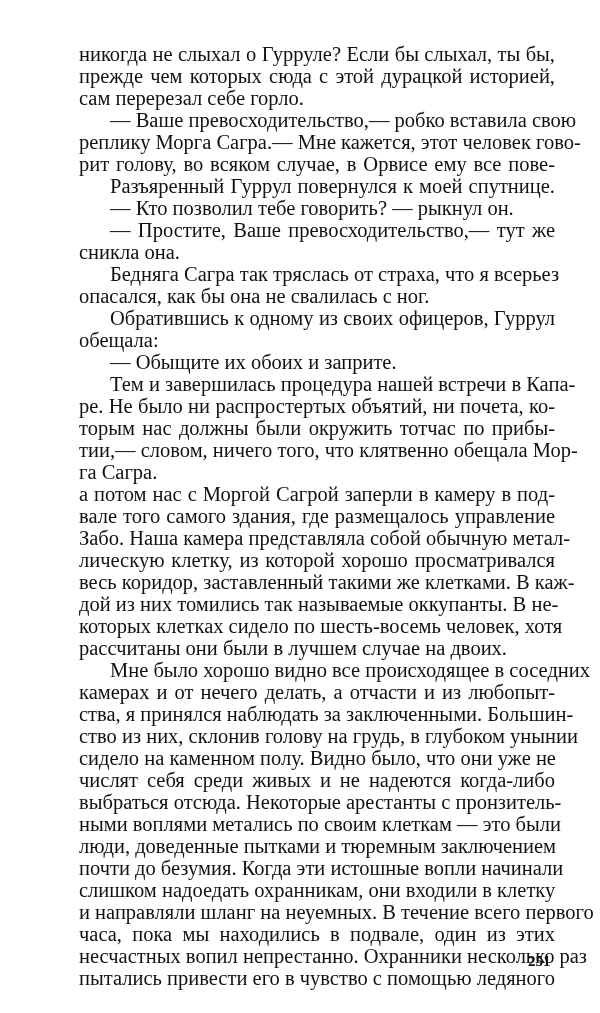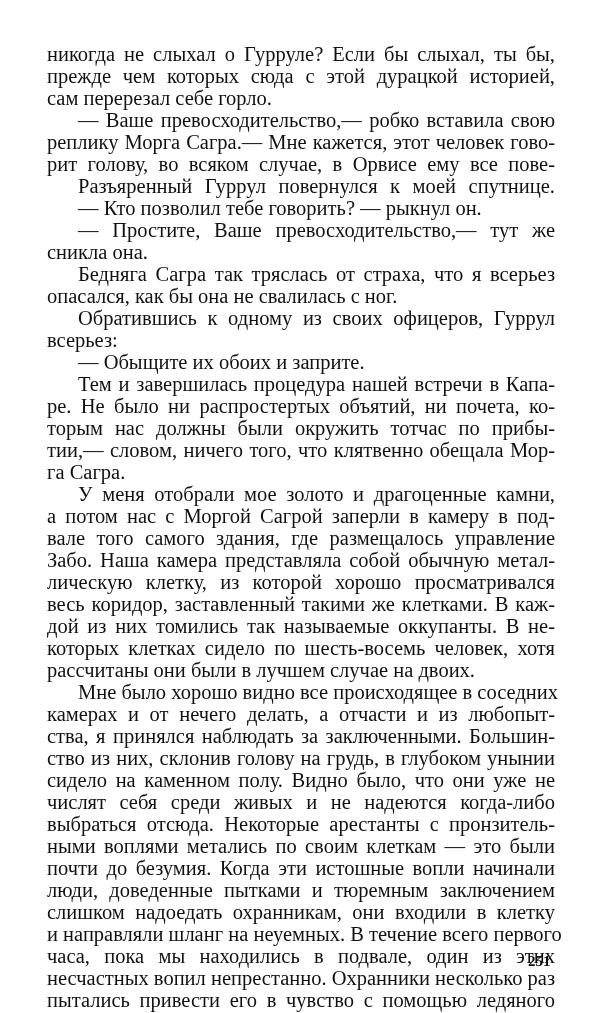--- a/index.html
+++ b/index.html
@@ -14,20 +14,21 @@
     line-height: 22px;
     color: #111111;
     text-align: justify;
   }
   .line {
     display: block;
     height: 22px;
     white-space: nowrap;
     text-align: justify;
     text-align-last: justify;
+    margin-left: 32px;
   }
   .line.last { text-align-last: left; }
   .line.indent { padding-left: 31px; font-family: Liberation Serif, serif; }
   .page-number {
     position: absolute;
     left: 528px;
     top: 953px;
     font-family: "Liberation Serif", serif;
     font-size: 15px;
     font-weight: bold;
@@ -44,45 +45,44 @@
     <span class="line indent">— Ваше превосходительство,— робко вставила свою</span>
     <span class="line">реплику Морга Сагра.— Мне кажется, этот человек гово-</span>
     <span class="line">рит голову, во всяком случае, в Орвисе ему все пове-</span>
     <span class="line indent">Разъяренный Гуррул повернулся к моей спутнице.</span>
     <span class="line indent last">— Кто позволил тебе говорить? — рыкнул он.</span>
     <span class="line indent">— Простите, Ваше превосходительство,— тут же</span>
     <span class="line last">сникла она.</span>
     <span class="line indent">Бедняга Сагра так тряслась от страха, что я всерьез</span>
     <span class="line last">опасался, как бы она не свалилась с ног.</span>
     <span class="line indent">Обратившись к одному из своих офицеров, Гуррул</span>
-    <span class="line last">всерьез:</span>
+    <span class="line last">обещала:</span>
     <span class="line indent last">— Обыщите их обоих и заприте.</span>
     <span class="line indent">Тем и завершилась процедура нашей встречи в Капа-</span>
     <span class="line">ре. Не было ни распростертых объятий, ни почета, ко-</span>
     <span class="line">торым нас должны были окружить тотчас по прибы-</span>
     <span class="line">тии,— словом, ничего того, что клятвенно обещала Мор-</span>
     <span class="line last">га Сагра.</span>
-    <span class="line indent">У меня отобрали мое золото и драгоценные камни,</span>
     <span class="line">а потом нас с Моргой Сагрой заперли в камеру в под-</span>
     <span class="line">вале того самого здания, где размещалось управление</span>
     <span class="line">Забо. Наша камера представляла собой обычную метал-</span>
     <span class="line">лическую клетку, из которой хорошо просматривался</span>
     <span class="line">весь коридор, заставленный такими же клетками. В каж-</span>
     <span class="line">дой из них томились так называемые оккупанты. В не-</span>
     <span class="line">которых клетках сидело по шесть-восемь человек, хотя</span>
     <span class="line last">рассчитаны они были в лучшем случае на двоих.</span>
     <span class="line indent">Мне было хорошо видно все происходящее в соседних</span>
     <span class="line">камерах и от нечего делать, а отчасти и из любопыт-</span>
     <span class="line">ства, я принялся наблюдать за заключенными. Большин-</span>
     <span class="line">ство из них, склонив голову на грудь, в глубоком унынии</span>
     <span class="line">сидело на каменном полу. Видно было, что они уже не</span>
     <span class="line">числят себя среди живых и не надеются когда-либо</span>
     <span class="line">выбраться отсюда. Некоторые арестанты с пронзитель-</span>
     <span class="line">ными воплями метались по своим клеткам — это были</span>
+    <span class="line">люди, доведенные пытками и тюремным заключением</span>
     <span class="line">почти до безумия. Когда эти истошные вопли начинали</span>
-    <span class="line">люди, доведенные пытками и тюремным заключением</span>
     <span class="line">слишком надоедать охранникам, они входили в клетку</span>
     <span class="line">и направляли шланг на неуемных. В течение всего первого</span>
     <span class="line">часа, пока мы находились в подвале, один из этих</span>
     <span class="line">несчастных вопил непрестанно. Охранники несколько раз</span>
     <span class="line">пытались привести его в чувство с помощью ледяного</span>
   </div>
 <div class="page-number">251</div>
 
 </body></html>

